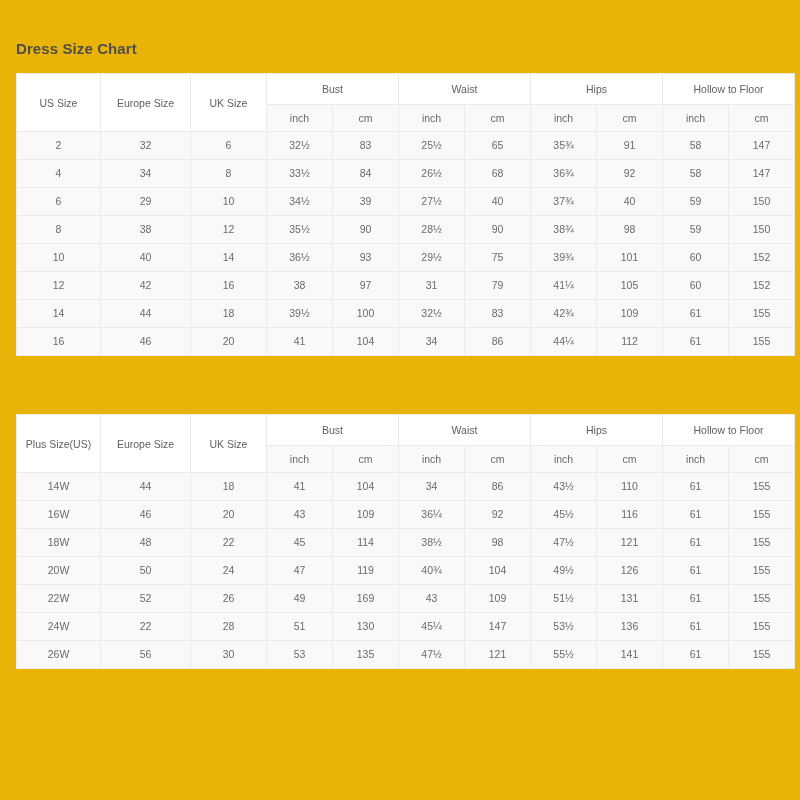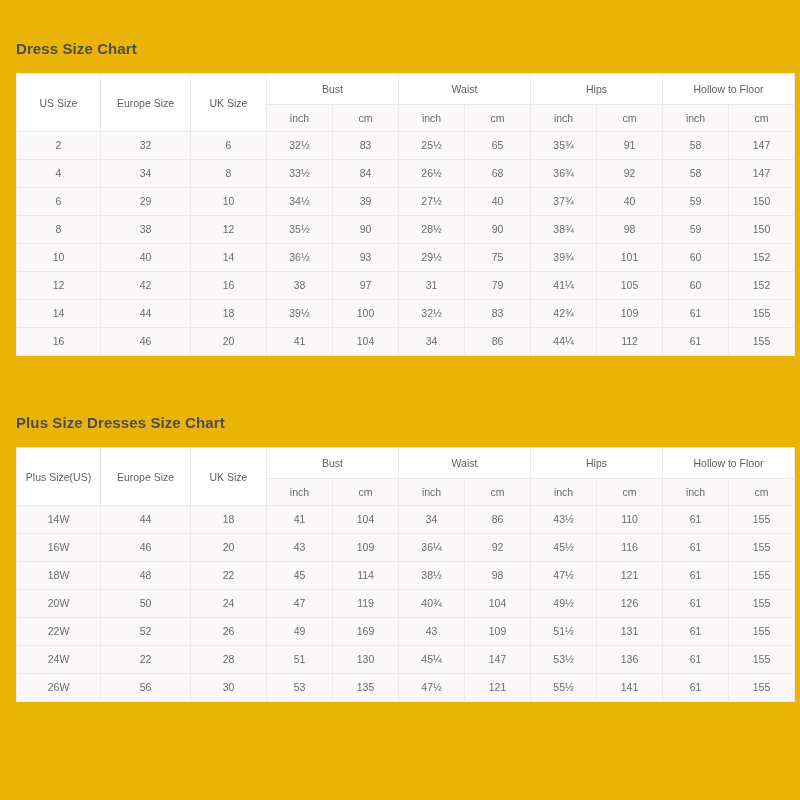--- a/index.html
+++ b/index.html
@@ -212,21 +212,20 @@
           <td>61</td>
           <td>155</td>
         </tr>
       </tbody>
     </table>
   </div>
 
   <div class="spacer-32"></div>
 
   <div class="chart-block">
-    <h2 class="chart-title">Plus Size Dresses Size Chart</h2>
     <table class="size-table">
       <colgroup>
         <col style="width:84px">
           <col style="width:90px">
           <col style="width:76px">
         <col style="width:66px">
           <col style="width:66px">
         <col style="width:66px">
           <col style="width:66px">
         <col style="width:66px">

